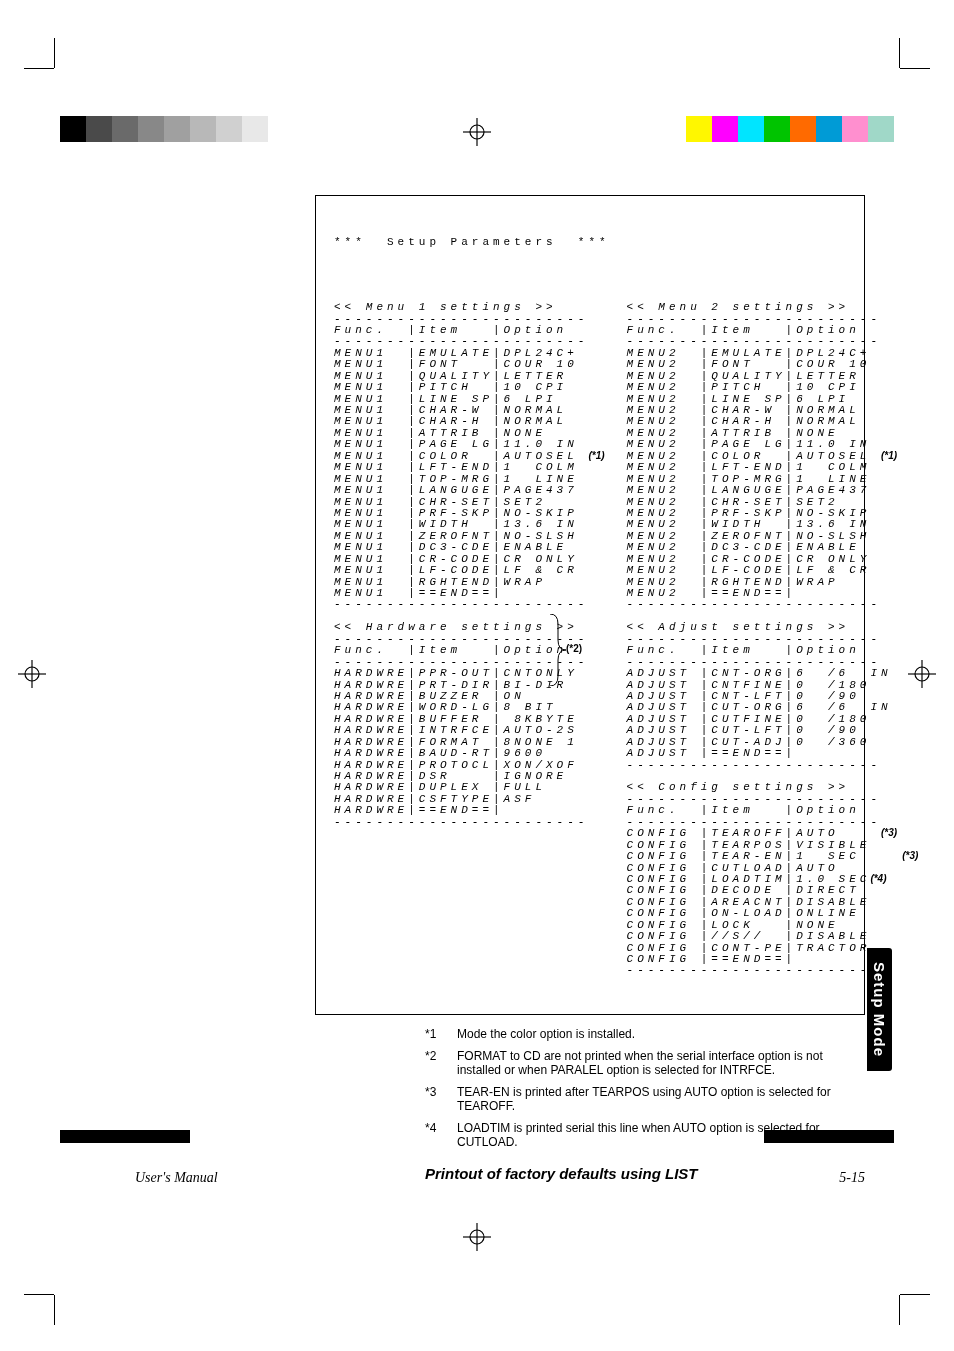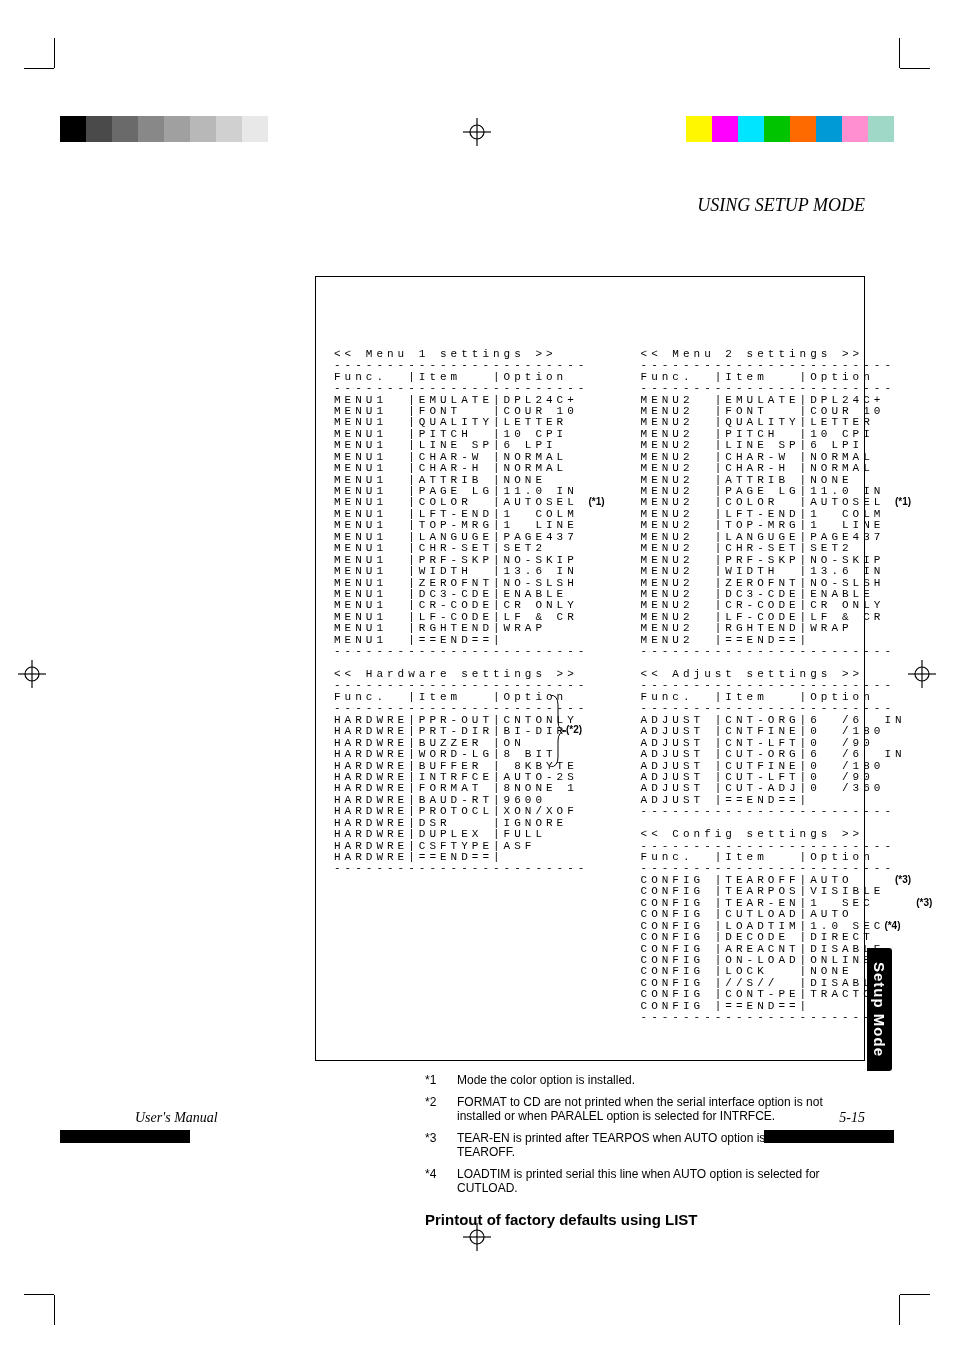--- a/index.html
+++ b/index.html
@@ -68,42 +68,43 @@
     margin-left: 180px;
     width: 550px;
     font-family: "Courier New", monospace;
     font-size: 11px;
     line-height: 1.04;
     white-space: pre;
     letter-spacing: 4px;
     position: relative;
   }
   .listing .title { letter-spacing: 4px; }
-  .listing-body { display: flex; gap: 36px; }
+  .listing-body { display: flex; gap: 22px; font-style: italic; }
   .col { flex: 1; white-space: pre; letter-spacing: 4px; }
   .note-inline { letter-spacing: 0; font-family: Arial, sans-serif; font-size: 10px; font-weight: bold;}
   .footnotes {
     margin-left: 290px;
     margin-top: 12px;
     font-size: 12px;
     width: 440px;
   }
   .footnotes .fn { display: flex; margin-bottom: 8px; }
   .footnotes .fn .num { width: 32px; flex: 0 0 32px; }
   .caption {
     margin-left: 290px;
     margin-top: 16px;
+    font-style: italic;
     font-weight: bold;
     font-size: 15px;
   }
   .footer {
     position: absolute;
     left: 135px;
     width: 730px;
-    top: 1110px;
+    top: 1170px;
     display: flex;
     justify-content: space-between;
     font-style: italic;
     font-size: 14px;
     font-family: "Times New Roman", serif;
     text-align: right;
   }
   .side-tab {
     position: absolute;
     right: 62px;
@@ -198,23 +199,23 @@
 <div class="corner" style="bottom:36px;left:34px">
     <div class="h" style="bottom:20px;left:-10px"></div>
     <div class="v" style="bottom:-10px;left:20px"></div>
   </div>
 <div class="corner" style="bottom:36px;right:34px">
     <div class="h" style="bottom:20px;right:-10px"></div>
     <div class="v" style="bottom:-10px;right:20px"></div>
   </div>
 
 <div class="page">
-  <div class="header">USING SETUP MODE</div>
 
   <div class="listing">
+    <div class="title">***  Setup Parameters  ***</div>
     <div style="height:8px"></div>
     <div class="listing-body">
       <div class="col" id="col-left">&lt;&lt; Menu 1 settings &gt;&gt;
 ------------------------
 Func.  |Item   |Option
 ------------------------
 MENU1  |EMULATE|DPL24C+
 MENU1  |FONT   |COUR 10
 MENU1  |QUALITY|LETTER
 MENU1  |PITCH  |10 CPI
@@ -326,21 +327,21 @@
       <div class="fn">
         <div class="num">*1</div>
         <div>Mode the color option is installed.</div>
       </div>
       <div class="fn">
         <div class="num">*2</div>
         <div>FORMAT to CD are not printed when the serial interface option is not installed or when PARALEL option is selected for INTRFCE.</div>
       </div>
       <div class="fn">
         <div class="num">*3</div>
-        <div>TEAR-EN is printed after TEARPOS when AUTO option is selected for TEAROFF.</div>
+        <div>TEAR-EN is printed after TEARPOS using AUTO option is selected for TEAROFF.</div>
       </div>
       <div class="fn">
         <div class="num">*4</div>
         <div>LOADTIM is printed serial this line when AUTO option is selected for CUTLOAD.</div>
       </div>
     </div>
 
   <div class="caption">Printout of factory defaults using LIST</div>
 </div>
 

